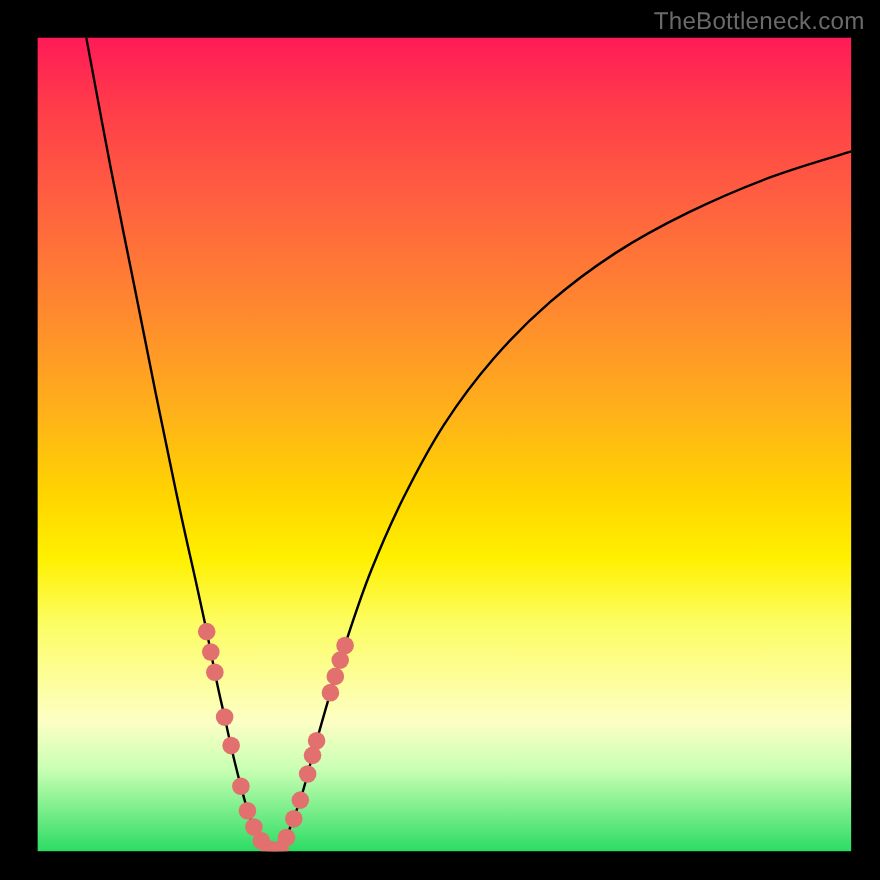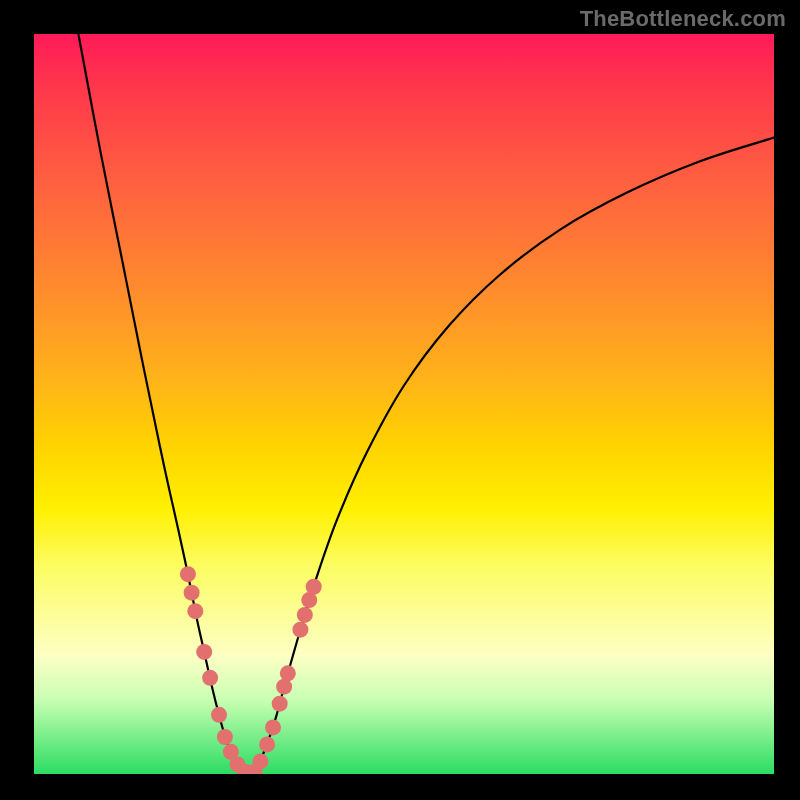--- a/index.html
+++ b/index.html
@@ -25,21 +25,21 @@
     height: 740px;
     overflow: hidden;
   }
   .watermark {
     position: absolute;
     top: 6px;
     right: 14px;
     color: #6a6a6a;
     font-size: 22px;
     letter-spacing: 0.2px;
-    font-weight: 700;
+    font-weight: 400;
   }
   .gradient {
     position: absolute;
     inset: 0;
     background: linear-gradient(
       to bottom,
       #ff1a58 0%,
       #ff3a4a 8%,
       #ff6040 20%,
       #ff8a2e 34%,

